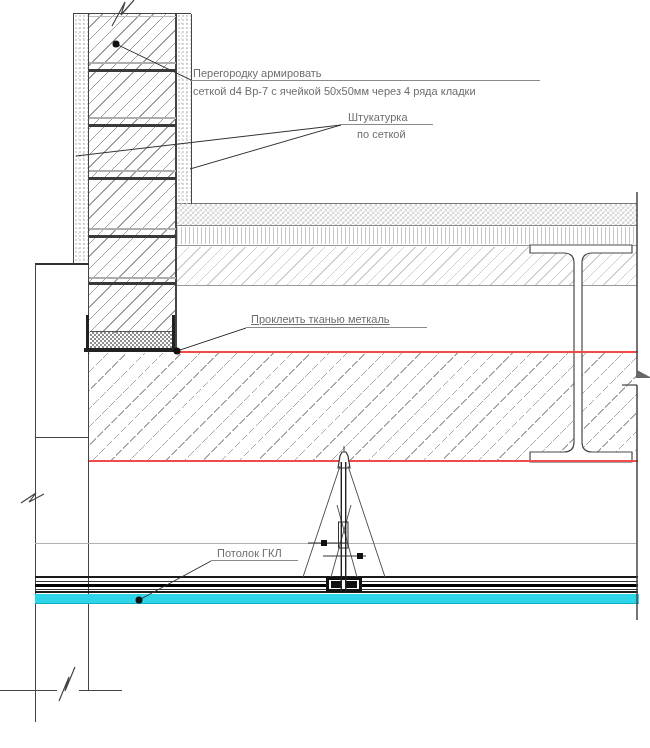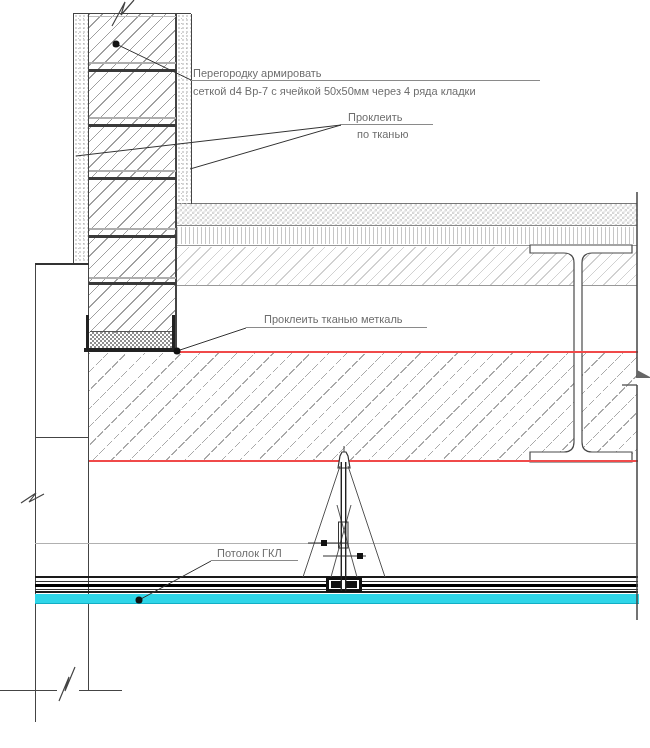--- a/index.html
+++ b/index.html
@@ -86,25 +86,25 @@
 
   <div class="abs" style="left:326px;top:577px;width:36px;height:15px;background:#111;"></div>
   <div class="abs" style="left:329px;top:580px;width:30px;height:9px;background:#fff;"></div>
   <div class="abs" style="left:331px;top:581px;width:11px;height:7px;background:#111;"></div>
   <div class="abs" style="left:346px;top:581px;width:11px;height:7px;background:#111;"></div>
 
   <div class="note" style="left:193px;top:66px;">Перегородку армировать</div>
   <div class="uline" style="left:190px;top:80px;width:350px;"></div>
   <div class="note" style="left:193px;top:84px;">сеткой d4 Вр-7 с ячейкой 50х50мм через 4 ряда кладки</div>
 
-  <div class="note" style="left:348px;top:110px;">Проклеить</div>
+  <div class="note" style="left:348px;top:110px;">Штукатурка</div>
   <div class="uline" style="left:341px;top:124px;width:92px;"></div>
-  <div class="note" style="left:357px;top:127px;">по тканью</div>
+  <div class="note" style="left:357px;top:127px;">по сеткой</div>
 
-  <div class="note" style="left:264px;top:312px;">Проклеить тканью меткаль</div>
+  <div class="note" style="left:251px;top:312px;text-decoration:underline;">Проклеить тканью меткаль</div>
   <div class="uline" style="left:246px;top:327px;width:181px;"></div>
 
   <div class="note" style="left:217px;top:546px;">Потолок ГКЛ</div>
   <div class="uline" style="left:211px;top:560px;width:87px;"></div>
 
   <svg width="650" height="748" viewBox="0 0 650 748" style="position:absolute;left:0;top:0;" xmlns="http://www.w3.org/2000/svg">
 
     <path d="M530,245 H632 V253 H592 Q582,253 582,263 V442 Q582,452 592,452 H632 V462 H530 V452 H564 Q574,452 574,442 V263 Q574,253 564,253 H530 Z" fill="#ffffff" stroke="#4a4a4a" stroke-width="1.2"></path>
 
     <line x1="177" y1="352" x2="638" y2="352" stroke="var(--red-line,#f04a4a)" stroke-width="2"></line>

